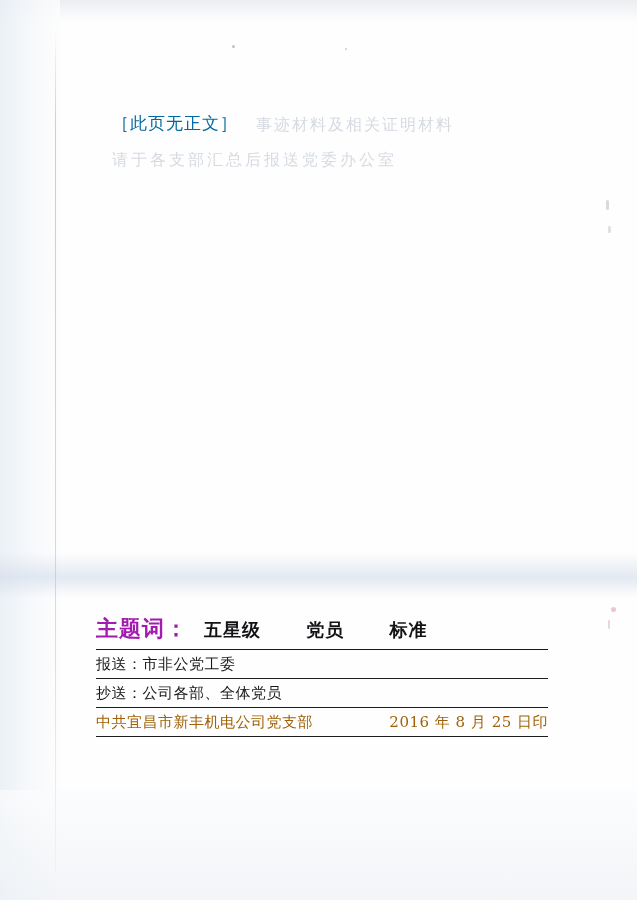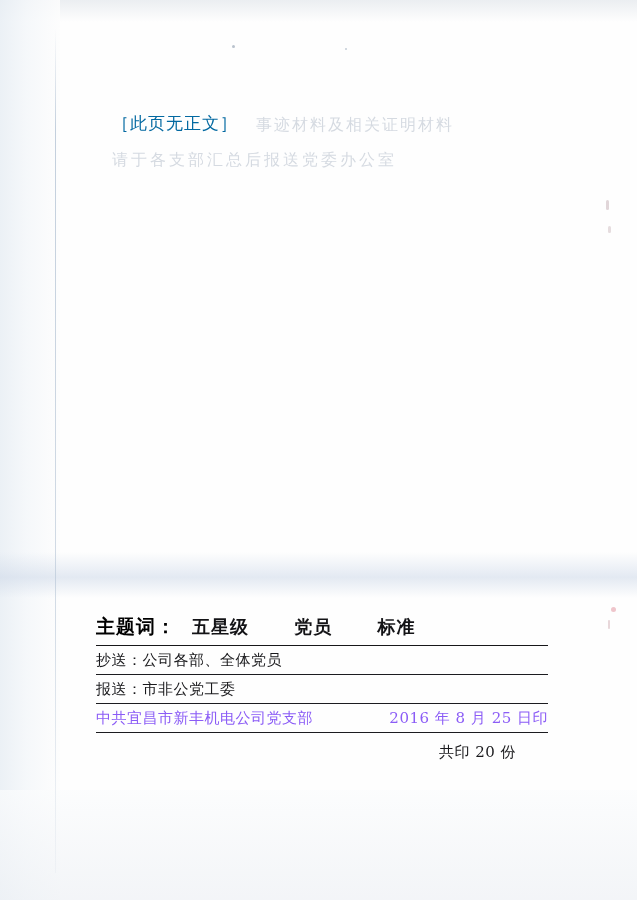--- a/index.html
+++ b/index.html
@@ -88,24 +88,24 @@
     width: 452px;
   }
   .kw-row {
     display: flex;
     align-items: baseline;
     border-bottom: 1.6px solid #17171a;
     padding-bottom: 5px;
     margin-bottom: 0;
   }
   .kw-label {
-    font-size: 19px;
+    font-size: 22px;
     font-weight: bold;
     letter-spacing: 1px;
-    color: #000000;
+    color: #a21caf;
   }
   .kw-terms {
     font-size: 18px;
     font-weight: bold;
     letter-spacing: 1px;
     color: #131316;
     margin-left: 16px;
   }
   .kw-terms span { margin-right: 38px; text-align: right; }
   .kw-terms span:last-child { margin-right: 0; }
@@ -118,21 +118,21 @@
     padding: 5px 0 4px 0;
     white-space: nowrap;
   }
 
   .issuer-row {
     display: flex;
     justify-content: space-between;
     align-items: baseline;
     font-size: 15px;
     letter-spacing: .5px;
-    color: #8b5cf6;
+    color: #a16207;
     border-bottom: 1.2px solid #1c1c20;
     padding: 5px 0 4px 0;
     white-space: nowrap;
   }
   .issuer-date { margin-right: 0; }
 
   .copies-row {
     margin-top: 10px;
     text-align: right;
     padding-right: 32px;
@@ -168,25 +168,24 @@
 
     <div class="kw-row">
       <div class="kw-label">主题词：</div>
       <div class="kw-terms">
         <span>五星级</span>
         <span>党员</span>
         <span>标准</span>
       </div>
     </div>
 
+    <div class="send-row">报送：市非公党工委</div>
+
     <div class="send-row">抄送：公司各部、全体党员</div>
-
-    <div class="send-row">报送：市非公党工委</div>
 
     <div class="issuer-row">
       <span>中共宜昌市新丰机电公司党支部</span>
       <span class="issuer-date">2016 年 8 月 25 日印</span>
     </div>
 
-    <div class="copies-row">共印 20 份</div>
   </div>
 
 </div>
 
 </body></html>

